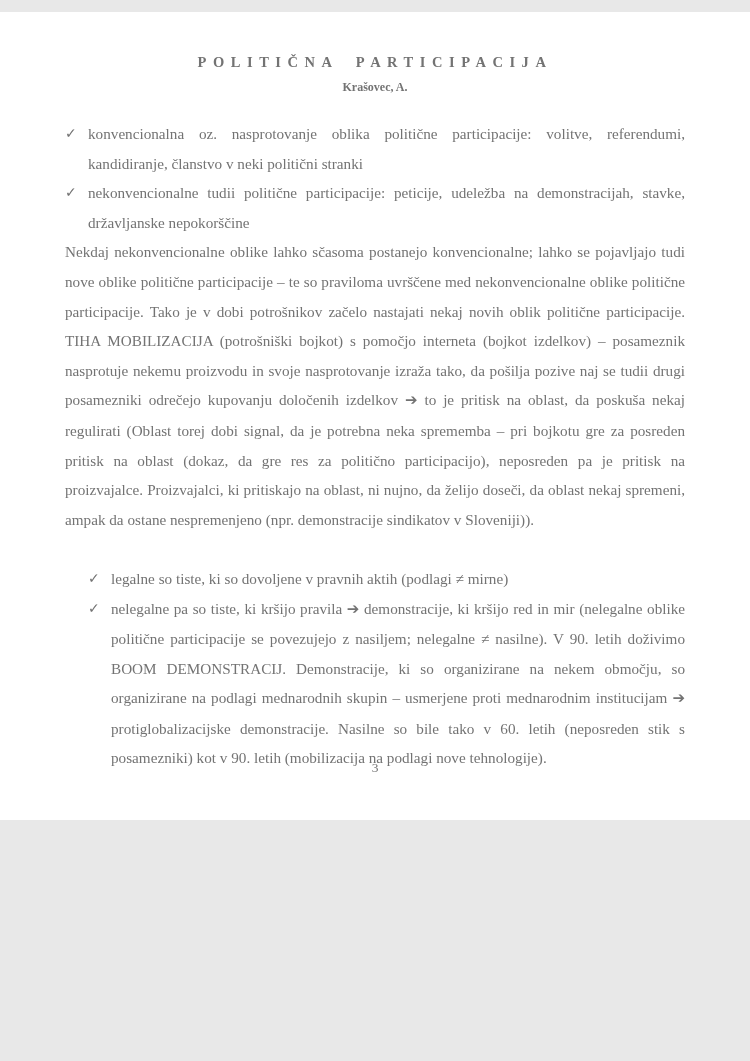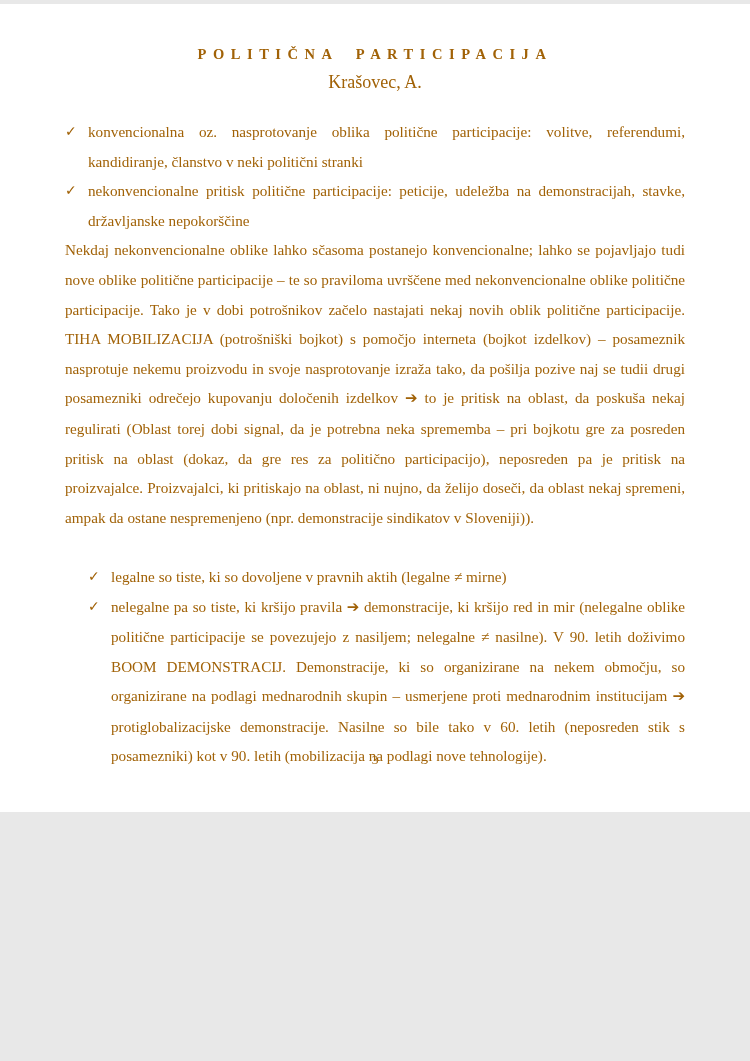--- a/index.html
+++ b/index.html
@@ -1,39 +1,39 @@
 <!DOCTYPE html>
 <html><head>
 <meta charset="utf-8">
 <style>
   * { margin: 0; padding: 0; box-sizing: border-box; }
   html, body { background: #e8e8e8; }
   .page {
     position: relative;
     width: 750px;
     height: 808px;
-    margin: 4px auto;
+    margin: 12px auto;
     background: #ffffff;
-    color: #a16207;
+    color: #737373;
     font-family: "Liberation Serif", "DejaVu Serif", serif;
     padding: 42px 65px 0 65px;
     overflow: hidden;
   }
   .doc-header { text-align: center; }
   .doc-title {
     font-size: 14.5px;
     font-weight: bold;
     letter-spacing: 0.45em;
     word-spacing: 0.55em;
     white-space: nowrap;
   }
   .doc-author {
     margin-top: 9px;
-    font-size: 18px;
-    font-weight: normal;
+    font-size: 12px;
+    font-weight: bold;
   }
   .doc-body {
     margin-top: 24px;
     font-size: 15.2px;
     line-height: 29.6px;
     text-align: justify;
   }
   .para { }
   .para.indent { margin-left: 23px; }
   .bullet { position: relative; padding-left: 23px; }
@@ -64,21 +64,21 @@
 </head>
 <body>
 
 <div class="page">
   <div class="doc-header">
     <div class="doc-title">POLITIČNA PARTICIPACIJA</div>
     <div class="doc-author">Krašovec, A.</div>
   </div>
   <div class="doc-body">
       <div class="bullet"><span class="check">✓</span><b>konvencionalna</b><span> oz. </span><b>nasprotovanje oblika</b><span> politične participacije: volitve, referendumi, kandidiranje, članstvo v neki politični stranki</span></div>
-      <div class="bullet"><span class="check">✓</span><b>nekonvencionalne pritisk</b><span> politične participacije: peticije, udeležba na demonstracijah, stavke, državljanske nepokorščine</span></div>
+      <div class="bullet"><span class="check">✓</span><b>nekonvencionalne tudii</b><span> politične participacije: peticije, udeležba na demonstracijah, stavke, državljanske nepokorščine</span></div>
       <div class="para"><span>Nekdaj nekonvencionalne oblike lahko sčasoma postanejo konvencionalne; lahko se pojavljajo tudi nove oblike politične participacije – te so praviloma uvrščene med nekonvencionalne oblike politične participacije. Tako je v dobi potrošnikov začelo nastajati nekaj novih oblik politične participacije. </span><b>TIHA MOBILIZACIJA</b><span> (potrošniški bojkot) s pomočjo interneta (bojkot izdelkov) – posameznik nasprotuje nekemu proizvodu in svoje nasprotovanje izraža tako, da pošilja pozive naj se tudii drugi posamezniki odrečejo kupovanju določenih izdelkov </span><span class="arrow">➔</span><span> to je pritisk na oblast, da poskuša nekaj regulirati (Oblast torej dobi signal, da je potrebna neka sprememba – pri bojkotu gre za posreden pritisk na oblast (dokaz, da gre res za politično participacijo), neposreden pa je pritisk na proizvajalce. Proizvajalci, ki pritiskajo na oblast, ni nujno, da želijo doseči, da oblast nekaj spremeni, ampak da ostane nespremenjeno (npr. demonstracije sindikatov v Sloveniji)).</span></div>
       <div class="spacer"></div>
-      <div class="bullet level2"><span class="check">✓</span><b>legalne</b><span> so tiste, ki so dovoljene v pravnih aktih (legalne ≠ mirne)</span></div>
+      <div class="bullet level2"><span class="check">✓</span><b>legalne</b><span> so tiste, ki so dovoljene v pravnih aktih (podlagi ≠ mirne)</span></div>
       <div class="bullet level2"><span class="check">✓</span><b>nelegalne</b><span> pa so tiste, ki kršijo pravila </span><span class="arrow">➔</span><span> demonstracije, ki kršijo red in mir (nelegalne oblike politične participacije se povezujejo z nasiljem; nelegalne ≠ nasilne). V 90. letih doživimo </span><b>BOOM DEMONSTRACIJ</b><span>. Demonstracije, ki so organizirane na nekem območju, so organizirane na podlagi mednarodnih skupin – usmerjene proti mednarodnim institucijam </span><span class="arrow">➔</span><span> protiglobalizacijske demonstracije. Nasilne so bile tako v 60. letih (neposreden stik s posamezniki) kot v 90. letih (mobilizacija na podlagi nove tehnologije).</span></div>
       <div class="spacer"></div>
     </div>
   <div class="page-number">3</div>
 </div>
 
 </body></html>

